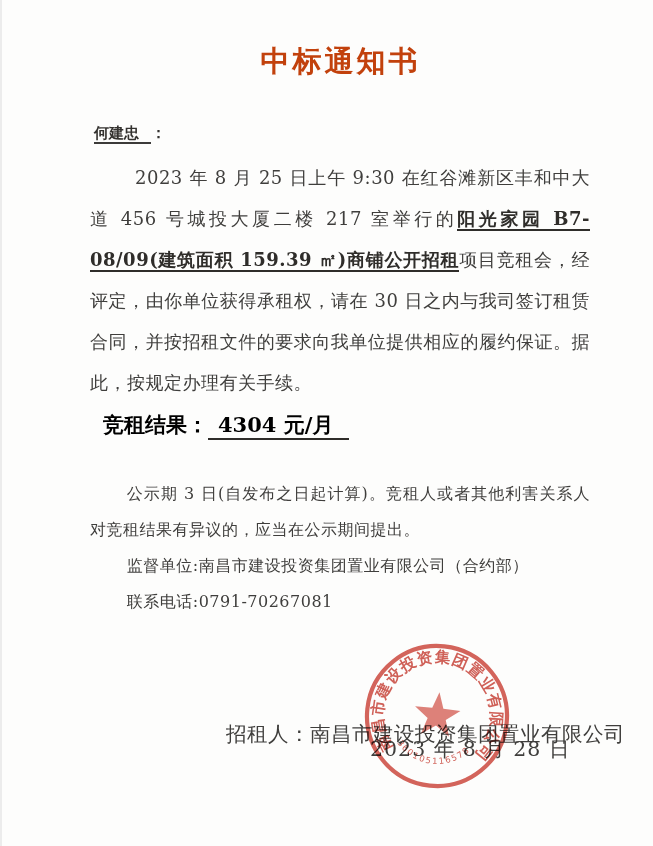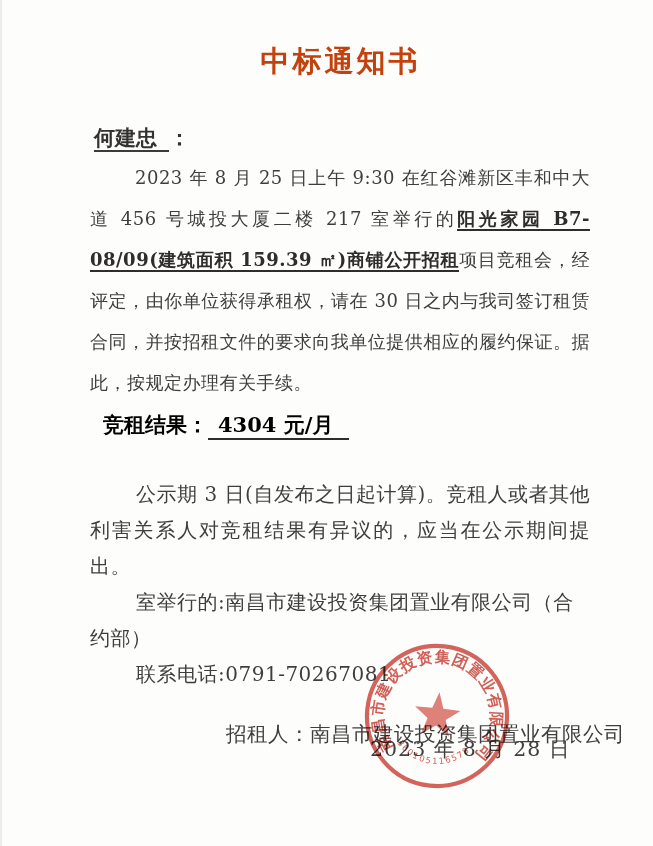--- a/index.html
+++ b/index.html
@@ -15,37 +15,37 @@
   }
   .title{
     position:absolute;top:42px;left:0;width:100%;
     margin:0;text-align:center;
     font-size:29px;font-weight:700;letter-spacing:3px;
     color:#c2410c;
     padding-left:26px;box-sizing:border-box;
   }
   .salutation{
     position:absolute;top:124px;left:92px;
-    font-size:21px;font-weight:700;color:#34322f;
+    font-size:15px;font-weight:700;color:#34322f;
   }
   .salutation .name{border-bottom:2px solid #3c3b39;padding-right:12px;}
   .para1{
     position:absolute;top:157px;left:88px;width:500px;
     margin:0;font-size:18px;line-height:41px;
     text-align:justify;text-indent:2.5em;letter-spacing:0.5px;
   }
   .hl{font-weight:700;color:#2f2d2a;border-bottom:2px solid #2f2d2a;}
   .result{
     position:absolute;top:404px;left:101px;margin:0;
     font-size:21px;line-height:41px;font-weight:700;color:#000000;
   }
   .result-value{border-bottom:2px solid #2f2d2a;padding:0 16px 1px 10px;}
   .block2{
     position:absolute;top:476px;left:88px;width:500px;
-    font-size:20px;line-height:36px;letter-spacing:0.5px;
+    font-size:16px;line-height:36px;letter-spacing:0.5px;
   }
   .block2 p{margin:0;text-indent:2.3em;}
   .block2 .p2{text-align:justify;}
   .sign{
     position:absolute;top:720px;left:224px;margin:0;
     font-size:20.5px;letter-spacing:0.5px;
   }
   .date{
     position:absolute;top:735px;left:368px;margin:0;
     font-size:20.5px;letter-spacing:1px;
@@ -81,21 +81,21 @@
   <p class="para1">
     <span>2023 年 8 月 25 日上午 9:30 在红谷滩新区丰和中大道 456 号城投大厦二楼 217 室举行的</span><span class="hl">阳光家园 B7-08/09(建筑面积 159.39 ㎡)商铺公开招租</span><span>项目竞租会，经评定，由你单位获得承租权，请在 30 日之内与我司签订租赁合同，并按招租文件的要求向我单位提供相应的履约保证。据此，按规定办理有关手续。</span>
   </p>
 
   <p class="result">
     <span>竞租结果：</span><span class="result-value">4304 元/月</span>
   </p>
 
   <div class="block2">
     <p class="p2">公示期 3 日(自发布之日起计算)。竞租人或者其他利害关系人对竞租结果有异议的，应当在公示期间提出。</p>
-    <p>室举行的:南昌市建设投资集团置业有限公司（合约部）</p>
+    <p>监督单位:南昌市建设投资集团置业有限公司（合约部）</p>
     <p>联系电话:0791-70267081</p>
   </div>
 
   <p class="sign">
     <span>招租人：</span><span>南昌市建设投资集团置业有限公司</span>
   </p>
 
   <p class="date">2023 年 8 月 28 日</p>
 
   <svg class="seal" viewBox="0 0 164 164" xmlns="http://www.w3.org/2000/svg" xmlns:xlink="http://www.w3.org/1999/xlink">

